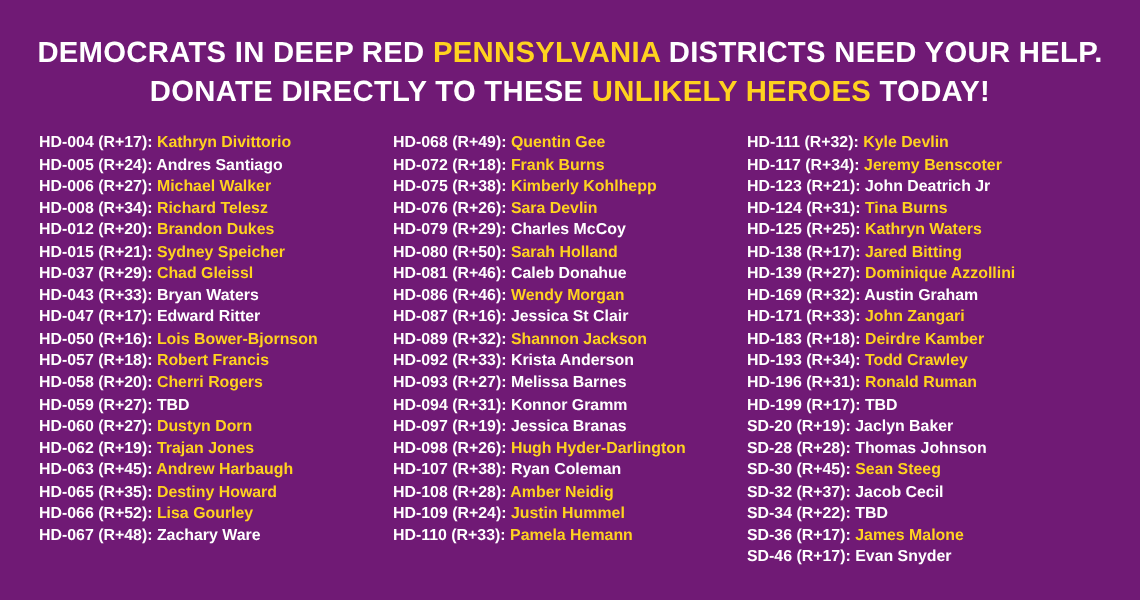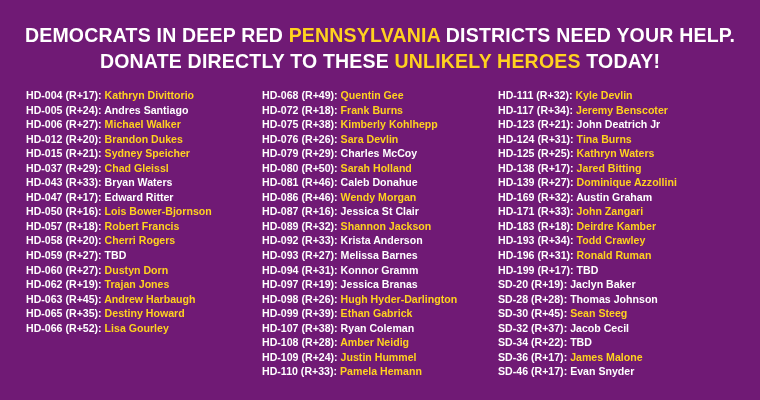--- a/index.html
+++ b/index.html
@@ -75,52 +75,53 @@
   <div class="headline">
     <span class="hl-line"><span>DEMOCRATS IN DEEP RED </span><span class="hl">PENNSYLVANIA</span><span> DISTRICTS NEED YOUR HELP.</span></span>
     <span class="hl-line"><span>DONATE DIRECTLY TO THESE </span><span class="hl">UNLIKELY HEROES</span><span> TODAY!</span></span>
   </div>
 
   <div class="columns" id="columns">
       <div class="col">
         <div class="entry"><span class="dist">HD-004 (R+17):</span> <span class="name yellow">Kathryn Divittorio</span></div>
         <div class="entry"><span class="dist">HD-005 (R+24):</span> <span class="name white">Andres Santiago</span></div>
         <div class="entry"><span class="dist">HD-006 (R+27):</span> <span class="name yellow">Michael Walker</span></div>
+        <div class="entry"><span class="dist">HD-008 (R+34):</span> <span class="name yellow">Richard Telesz</span></div>
         <div class="entry"><span class="dist">HD-012 (R+20):</span> <span class="name yellow">Brandon Dukes</span></div>
         <div class="entry"><span class="dist">HD-015 (R+21):</span> <span class="name yellow">Sydney Speicher</span></div>
         <div class="entry"><span class="dist">HD-037 (R+29):</span> <span class="name yellow">Chad Gleissl</span></div>
         <div class="entry"><span class="dist">HD-043 (R+33):</span> <span class="name white">Bryan Waters</span></div>
         <div class="entry"><span class="dist">HD-047 (R+17):</span> <span class="name white">Edward Ritter</span></div>
         <div class="entry"><span class="dist">HD-050 (R+16):</span> <span class="name yellow">Lois Bower-Bjornson</span></div>
         <div class="entry"><span class="dist">HD-057 (R+18):</span> <span class="name yellow">Robert Francis</span></div>
         <div class="entry"><span class="dist">HD-058 (R+20):</span> <span class="name yellow">Cherri Rogers</span></div>
         <div class="entry"><span class="dist">HD-059 (R+27):</span> <span class="name white">TBD</span></div>
         <div class="entry"><span class="dist">HD-060 (R+27):</span> <span class="name yellow">Dustyn Dorn</span></div>
         <div class="entry"><span class="dist">HD-062 (R+19):</span> <span class="name yellow">Trajan Jones</span></div>
         <div class="entry"><span class="dist">HD-063 (R+45):</span> <span class="name yellow">Andrew Harbaugh</span></div>
         <div class="entry"><span class="dist">HD-065 (R+35):</span> <span class="name yellow">Destiny Howard</span></div>
         <div class="entry"><span class="dist">HD-066 (R+52):</span> <span class="name yellow">Lisa Gourley</span></div>
+        <div class="entry"><span class="dist">HD-067 (R+48):</span> <span class="name white">Zachary Ware</span></div>
       </div>
       <div class="col">
         <div class="entry"><span class="dist">HD-068 (R+49):</span> <span class="name yellow">Quentin Gee</span></div>
         <div class="entry"><span class="dist">HD-072 (R+18):</span> <span class="name yellow">Frank Burns</span></div>
         <div class="entry"><span class="dist">HD-075 (R+38):</span> <span class="name yellow">Kimberly Kohlhepp</span></div>
         <div class="entry"><span class="dist">HD-076 (R+26):</span> <span class="name yellow">Sara Devlin</span></div>
         <div class="entry"><span class="dist">HD-079 (R+29):</span> <span class="name white">Charles McCoy</span></div>
         <div class="entry"><span class="dist">HD-080 (R+50):</span> <span class="name yellow">Sarah Holland</span></div>
         <div class="entry"><span class="dist">HD-081 (R+46):</span> <span class="name white">Caleb Donahue</span></div>
         <div class="entry"><span class="dist">HD-086 (R+46):</span> <span class="name yellow">Wendy Morgan</span></div>
         <div class="entry"><span class="dist">HD-087 (R+16):</span> <span class="name white">Jessica St Clair</span></div>
         <div class="entry"><span class="dist">HD-089 (R+32):</span> <span class="name yellow">Shannon Jackson</span></div>
         <div class="entry"><span class="dist">HD-092 (R+33):</span> <span class="name white">Krista Anderson</span></div>
         <div class="entry"><span class="dist">HD-093 (R+27):</span> <span class="name white">Melissa Barnes</span></div>
         <div class="entry"><span class="dist">HD-094 (R+31):</span> <span class="name white">Konnor Gramm</span></div>
         <div class="entry"><span class="dist">HD-097 (R+19):</span> <span class="name white">Jessica Branas</span></div>
         <div class="entry"><span class="dist">HD-098 (R+26):</span> <span class="name yellow">Hugh Hyder-Darlington</span></div>
-        <div class="entry"><span class="dist">HD-099 (R+39):</span> <span class="name yellow">Ethan Gabrick</span></div>
         <div class="entry"><span class="dist">HD-107 (R+38):</span> <span class="name white">Ryan Coleman</span></div>
         <div class="entry"><span class="dist">HD-108 (R+28):</span> <span class="name yellow">Amber Neidig</span></div>
         <div class="entry"><span class="dist">HD-109 (R+24):</span> <span class="name yellow">Justin Hummel</span></div>
         <div class="entry"><span class="dist">HD-110 (R+33):</span> <span class="name yellow">Pamela Hemann</span></div>
       </div>
       <div class="col">
         <div class="entry"><span class="dist">HD-111 (R+32):</span> <span class="name yellow">Kyle Devlin</span></div>
         <div class="entry"><span class="dist">HD-117 (R+34):</span> <span class="name yellow">Jeremy Benscoter</span></div>
         <div class="entry"><span class="dist">HD-123 (R+21):</span> <span class="name white">John Deatrich Jr</span></div>
         <div class="entry"><span class="dist">HD-124 (R+31):</span> <span class="name yellow">Tina Burns</span></div>

